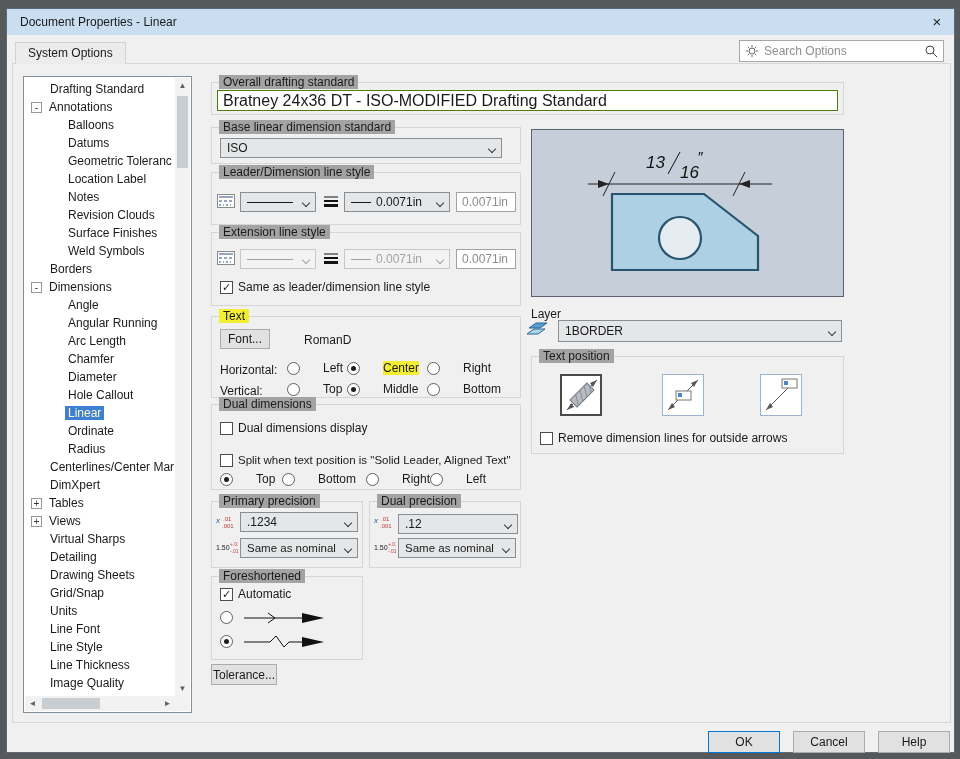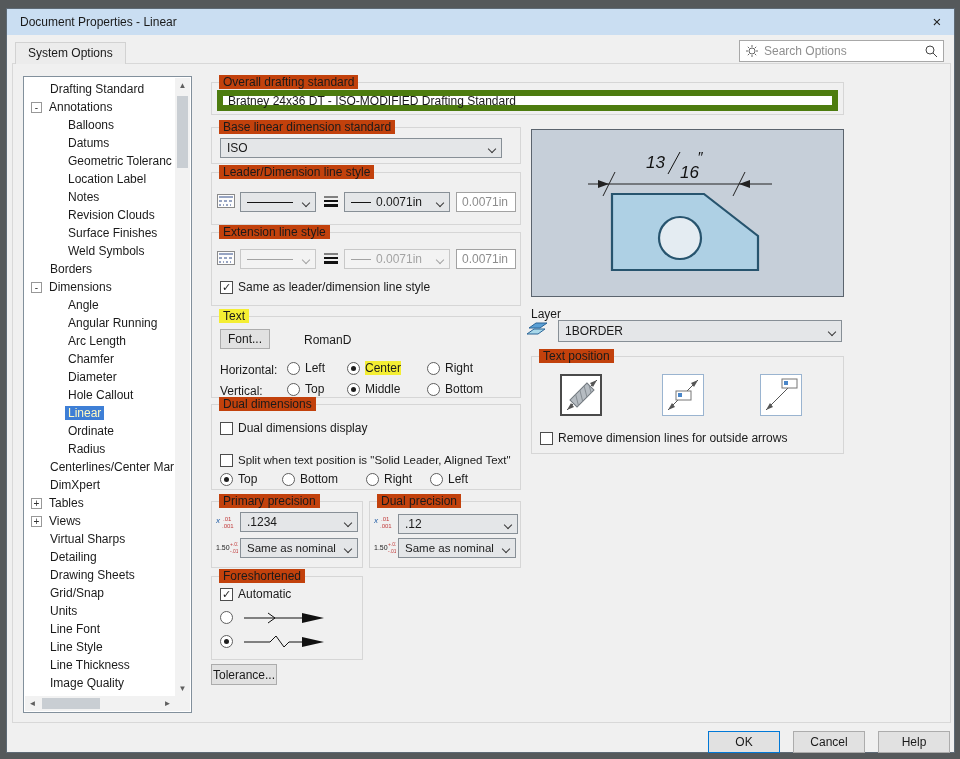--- a/index.html
+++ b/index.html
@@ -23,41 +23,41 @@
 .exp{width:11px;height:11px;border:1px solid #989898;background:#fff;font-size:10px;line-height:9px;text-align:center;color:#333;margin-right:4px;flex:none}
 .tl{padding:0 3px}
 .tl.sel{background:#3e7fd6;color:#fef9c3}
 .vsb{position:absolute;top:1px;right:1px;width:15px;bottom:16px;background:#f2f2f2}
 .hsb{position:absolute;left:1px;bottom:1px;right:16px;height:15px;background:#f2f2f2}
 .sbtn{position:absolute;width:15px;height:15px;color:#5f5f5f;font-size:8px;line-height:15px;text-align:center}
 .vthumb{position:absolute;left:2px;right:2px;top:18px;height:72px;background:#c9ced3}
 .hthumb{position:absolute;top:2px;bottom:2px;left:17px;width:58px;background:#c9ced3}
 .corner{position:absolute;right:1px;bottom:1px;width:15px;height:15px;background:#f2f2f2}
 .grp{position:absolute;border:1px solid #d6d6d6;z-index:1}
-.leg{position:absolute;top:-8px;left:7px;background:#c2410c;padding:0 4px;font-size:12px;line-height:14px;white-space:nowrap}
+.leg{position:absolute;top:-8px;left:7px;background:#a3a3a3;padding:0 4px;font-size:12px;line-height:14px;white-space:nowrap}
 .hl{background:#f4ee33}
 .leg.hl{background:#f4ee33}
 .lbl{position:absolute;font-size:12px;white-space:nowrap;z-index:1}
-.field{position:absolute;background:#fff;border:6px solid #4d7c0f;font-size:12px;display:flex;align-items:center;padding:0 5px;white-space:nowrap}
+.field{position:absolute;background:#fff;border:1px solid #4d7c0f;font-size:16px;display:flex;align-items:center;padding:0 5px;white-space:nowrap}
 .combo{position:absolute;height:20px;background:#e4e6e8;border:1px solid #878f96;font-size:12px;display:flex;align-items:center;padding:0 18px 0 6px;white-space:nowrap}
 .car{position:absolute;right:6px;top:7px;width:6px;height:6px;border-left:1px solid #3a3a3a;border-bottom:1px solid #3a3a3a;transform:rotate(-45deg)}
 .lsw{display:inline-block;width:40px;border-top:1px solid #151515;margin-right:5px;flex:none}
 .combo.lineonly .lsw{width:46px;margin:0}
 .combo.dis{background:#f3f3f3;border-color:#c8c8c8;color:#a3a3a3}
 .combo.dis .lsw{border-top-color:#a3a3a3}
 .combo.dis .car{border-color:#a3a3a3}
 .bold{font-weight:normal}
 .tbox{position:absolute;height:20px;background:#fff;border:1px solid #a2a2a2;font-size:12px;display:flex;align-items:center;padding:0 5px;color:#8d8d8d}
 .btn{position:absolute;background:#e1e1e1;border:1px solid #acacac;font-size:12px;display:flex;align-items:center;justify-content:center;font-family:inherit;color:#1a1a1a}
 .btn.def{border:1px solid #0078d7}
 .cbx{position:absolute;display:flex;align-items:flex-start;font-size:12px;gap:5px}
 .cbx span{line-height:14px}
 .box{width:13px;height:13px;border:1px solid #4c4c4c;background:#fff;flex:none;position:relative;margin-top:1px}
 .box.on::after{content:"✓";position:absolute;left:1px;top:-2px;font-size:11px;color:#1f1f1f}
-.rd{position:absolute;display:flex;align-items:center;font-size:12px;gap:5px}
+.rd{position:absolute;display:flex;align-items:center;font-size:12px;gap:23px}
 .dot{width:13px;height:13px;border:1px solid #5f5f5f;border-radius:50%;background:#fff;flex:none;position:relative}
 .dot.on::after{content:"";position:absolute;left:3px;top:3px;width:5px;height:5px;background:#1f1f1f;border-radius:50%}
 .mini{position:absolute;line-height:0;z-index:2}
 .preview{position:absolute;left:524px;top:120px;width:313px;height:168px;background:#c6cfd9;border:1px solid #5b646e}
 .tp{position:absolute;width:42px;height:42px;background:#fff;border:1px solid #9ab4d0;display:flex;align-items:center;justify-content:center}
 .tp.selected{border:2px solid #4a4a4a}
 </style>
 </head>
 <body>
 

